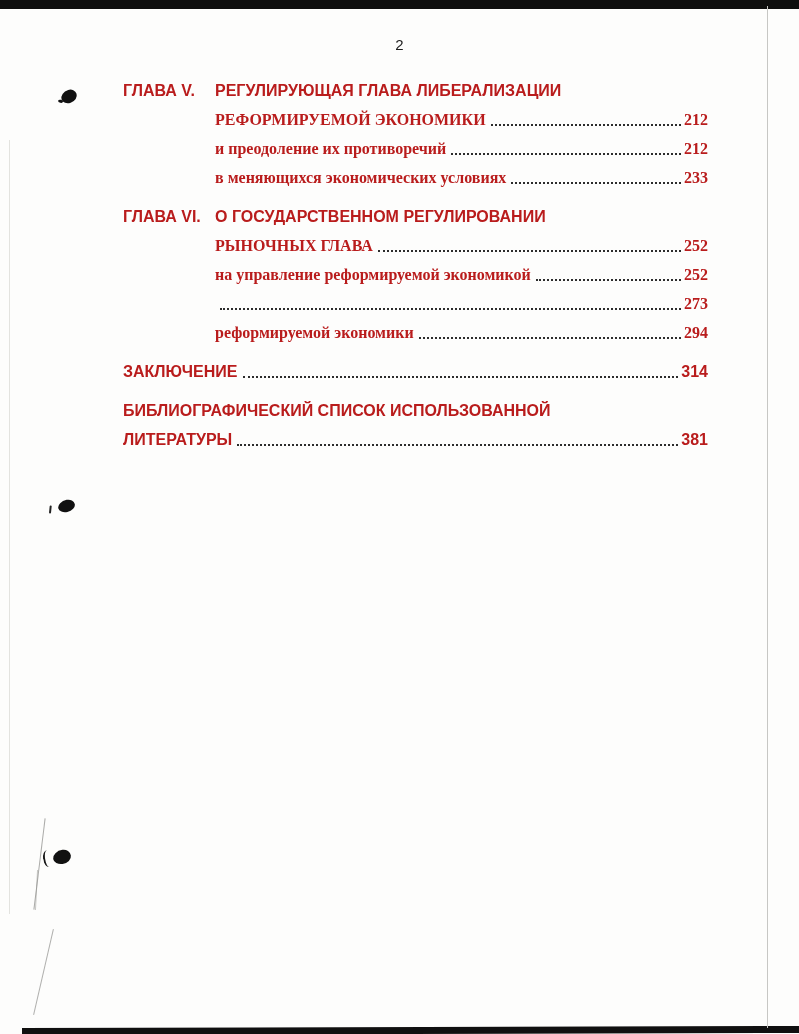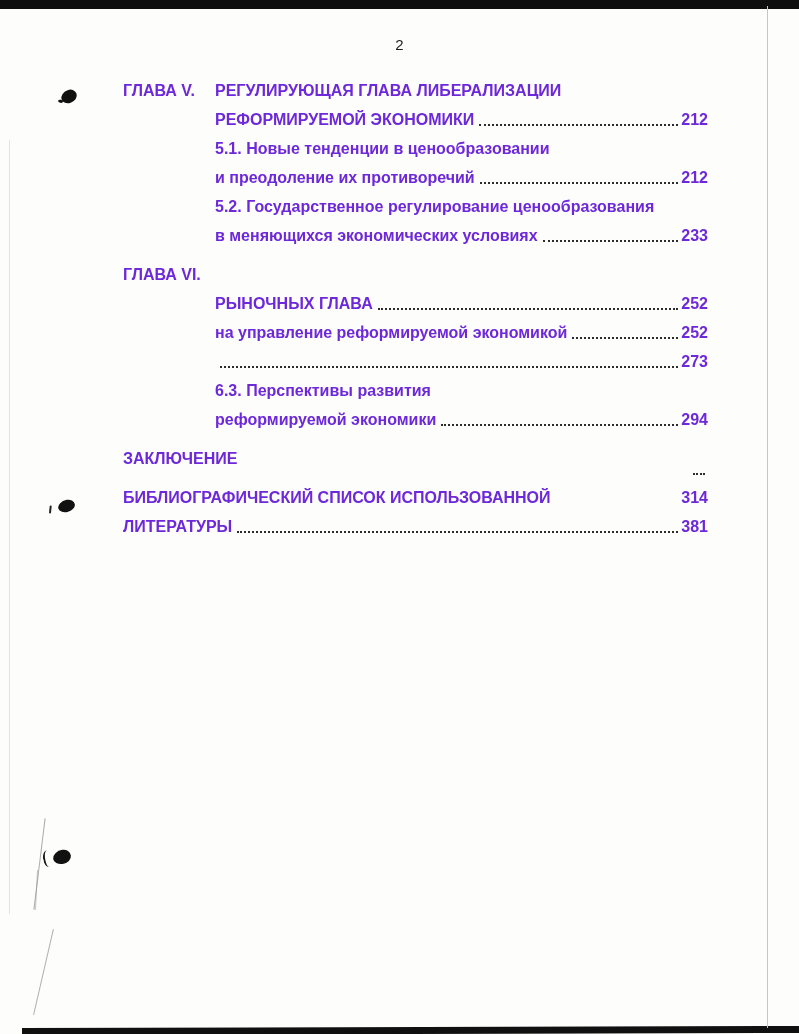--- a/index.html
+++ b/index.html
@@ -66,32 +66,32 @@
     position: absolute;
     top: 36px; left: 0; width: 100%;
     text-align: center;
     font-size: 15px;
     font-weight: 400;
     color: #1c1c1c;
   }
   .toc {
     position: absolute;
     left: 123px; top: 76px; width: 585px;
-    color: #6d28d9;
+    color: #b91c1c;
   }
   .row {
     display: flex;
     height: 29px;
     line-height: 29px;
     font-size: 16px;
     font-weight: 700;
     white-space: nowrap;
   }
-  .row.gap { margin-top: 10px; flex-direction: column; }
-  .row.indent { padding-left: 92px; }
+  .row.gap { margin-top: 10px; }
+  .row.indent { padding-left: 92px; font-family: Liberation Serif, serif; }
   .chapter-label {
     flex: 0 0 92px;
   }
   .entry-text { flex: 0 0 auto; }
   .leader {
     flex: 1 1 auto;
     align-self: flex-end;
     height: 0;
     margin: 0 3px 8px 5px;
     border-bottom: 2.2px dotted #2c2c2c;
@@ -125,55 +125,47 @@
     <div class="row">
       <span class="chapter-label">ГЛАВА V.</span>
       <span class="entry-text">РЕГУЛИРУЮЩАЯ ГЛАВА ЛИБЕРАЛИЗАЦИИ</span>
     </div>
     <div class="row indent">
       <span class="entry-text">РЕФОРМИРУЕМОЙ ЭКОНОМИКИ</span>
       <span class="leader"></span>
       <span class="page-ref">212</span>
     </div>
     <div class="row indent">
-      <span class="entry-text">5.1. Новые тенденции в ценообразовании</span>
-    </div>
-    <div class="row indent">
       <span class="entry-text">и преодоление их противоречий</span>
       <span class="leader"></span>
       <span class="page-ref">212</span>
-    </div>
-    <div class="row indent">
-      <span class="entry-text">5.2. Государственное регулирование ценообразования</span>
     </div>
     <div class="row indent">
       <span class="entry-text">в меняющихся экономических условиях</span>
       <span class="leader"></span>
       <span class="page-ref">233</span>
     </div>
 
     <div class="row gap">
       <span class="chapter-label">ГЛАВА VI.</span>
+      <span class="entry-text">О ГОСУДАРСТВЕННОМ РЕГУЛИРОВАНИИ</span>
     </div>
     <div class="row indent">
       <span class="entry-text">РЫНОЧНЫХ ГЛАВА</span>
       <span class="leader"></span>
       <span class="page-ref">252</span>
     </div>
     <div class="row indent">
       <span class="entry-text">на управление реформируемой экономикой</span>
       <span class="leader"></span>
       <span class="page-ref">252</span>
     </div>
     <div class="row indent">
       <span class="leader"></span>
       <span class="page-ref">273</span>
-    </div>
-    <div class="row indent">
-      <span class="entry-text">6.3. Перспективы развития</span>
     </div>
     <div class="row indent">
       <span class="entry-text">реформируемой экономики</span>
       <span class="leader"></span>
       <span class="page-ref">294</span>
     </div>
 
     <div class="row gap">
       <span class="entry-text">ЗАКЛЮЧЕНИЕ</span>
       <span class="leader"></span>

